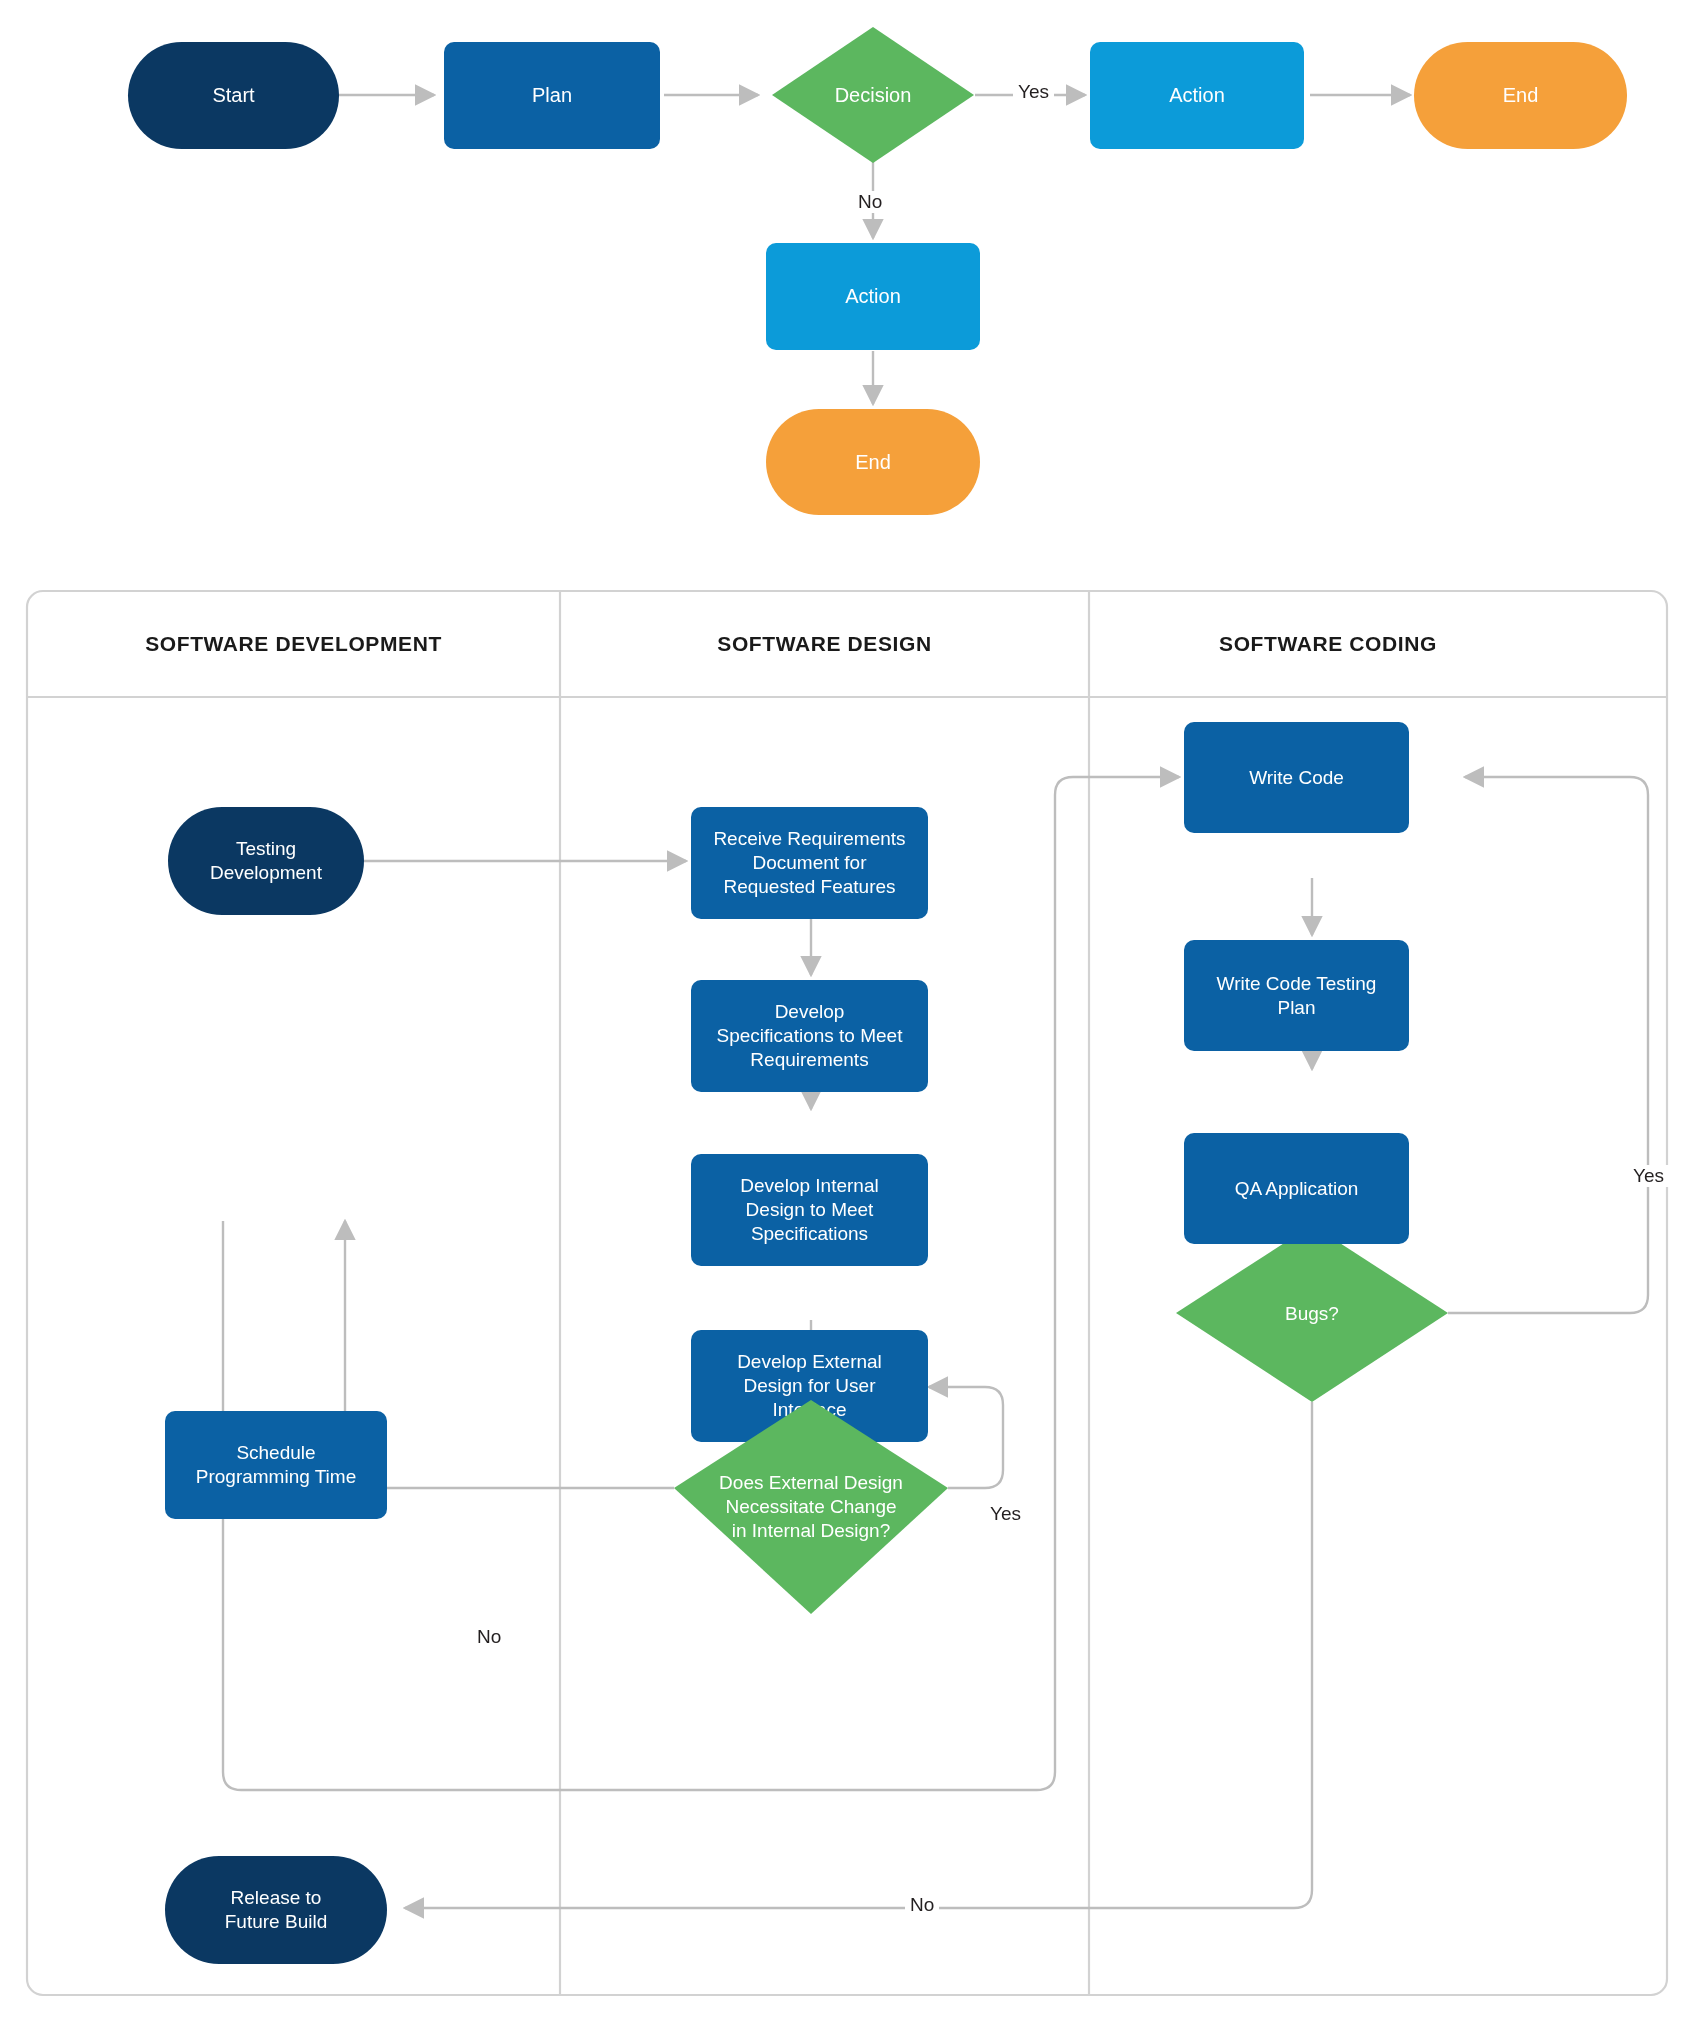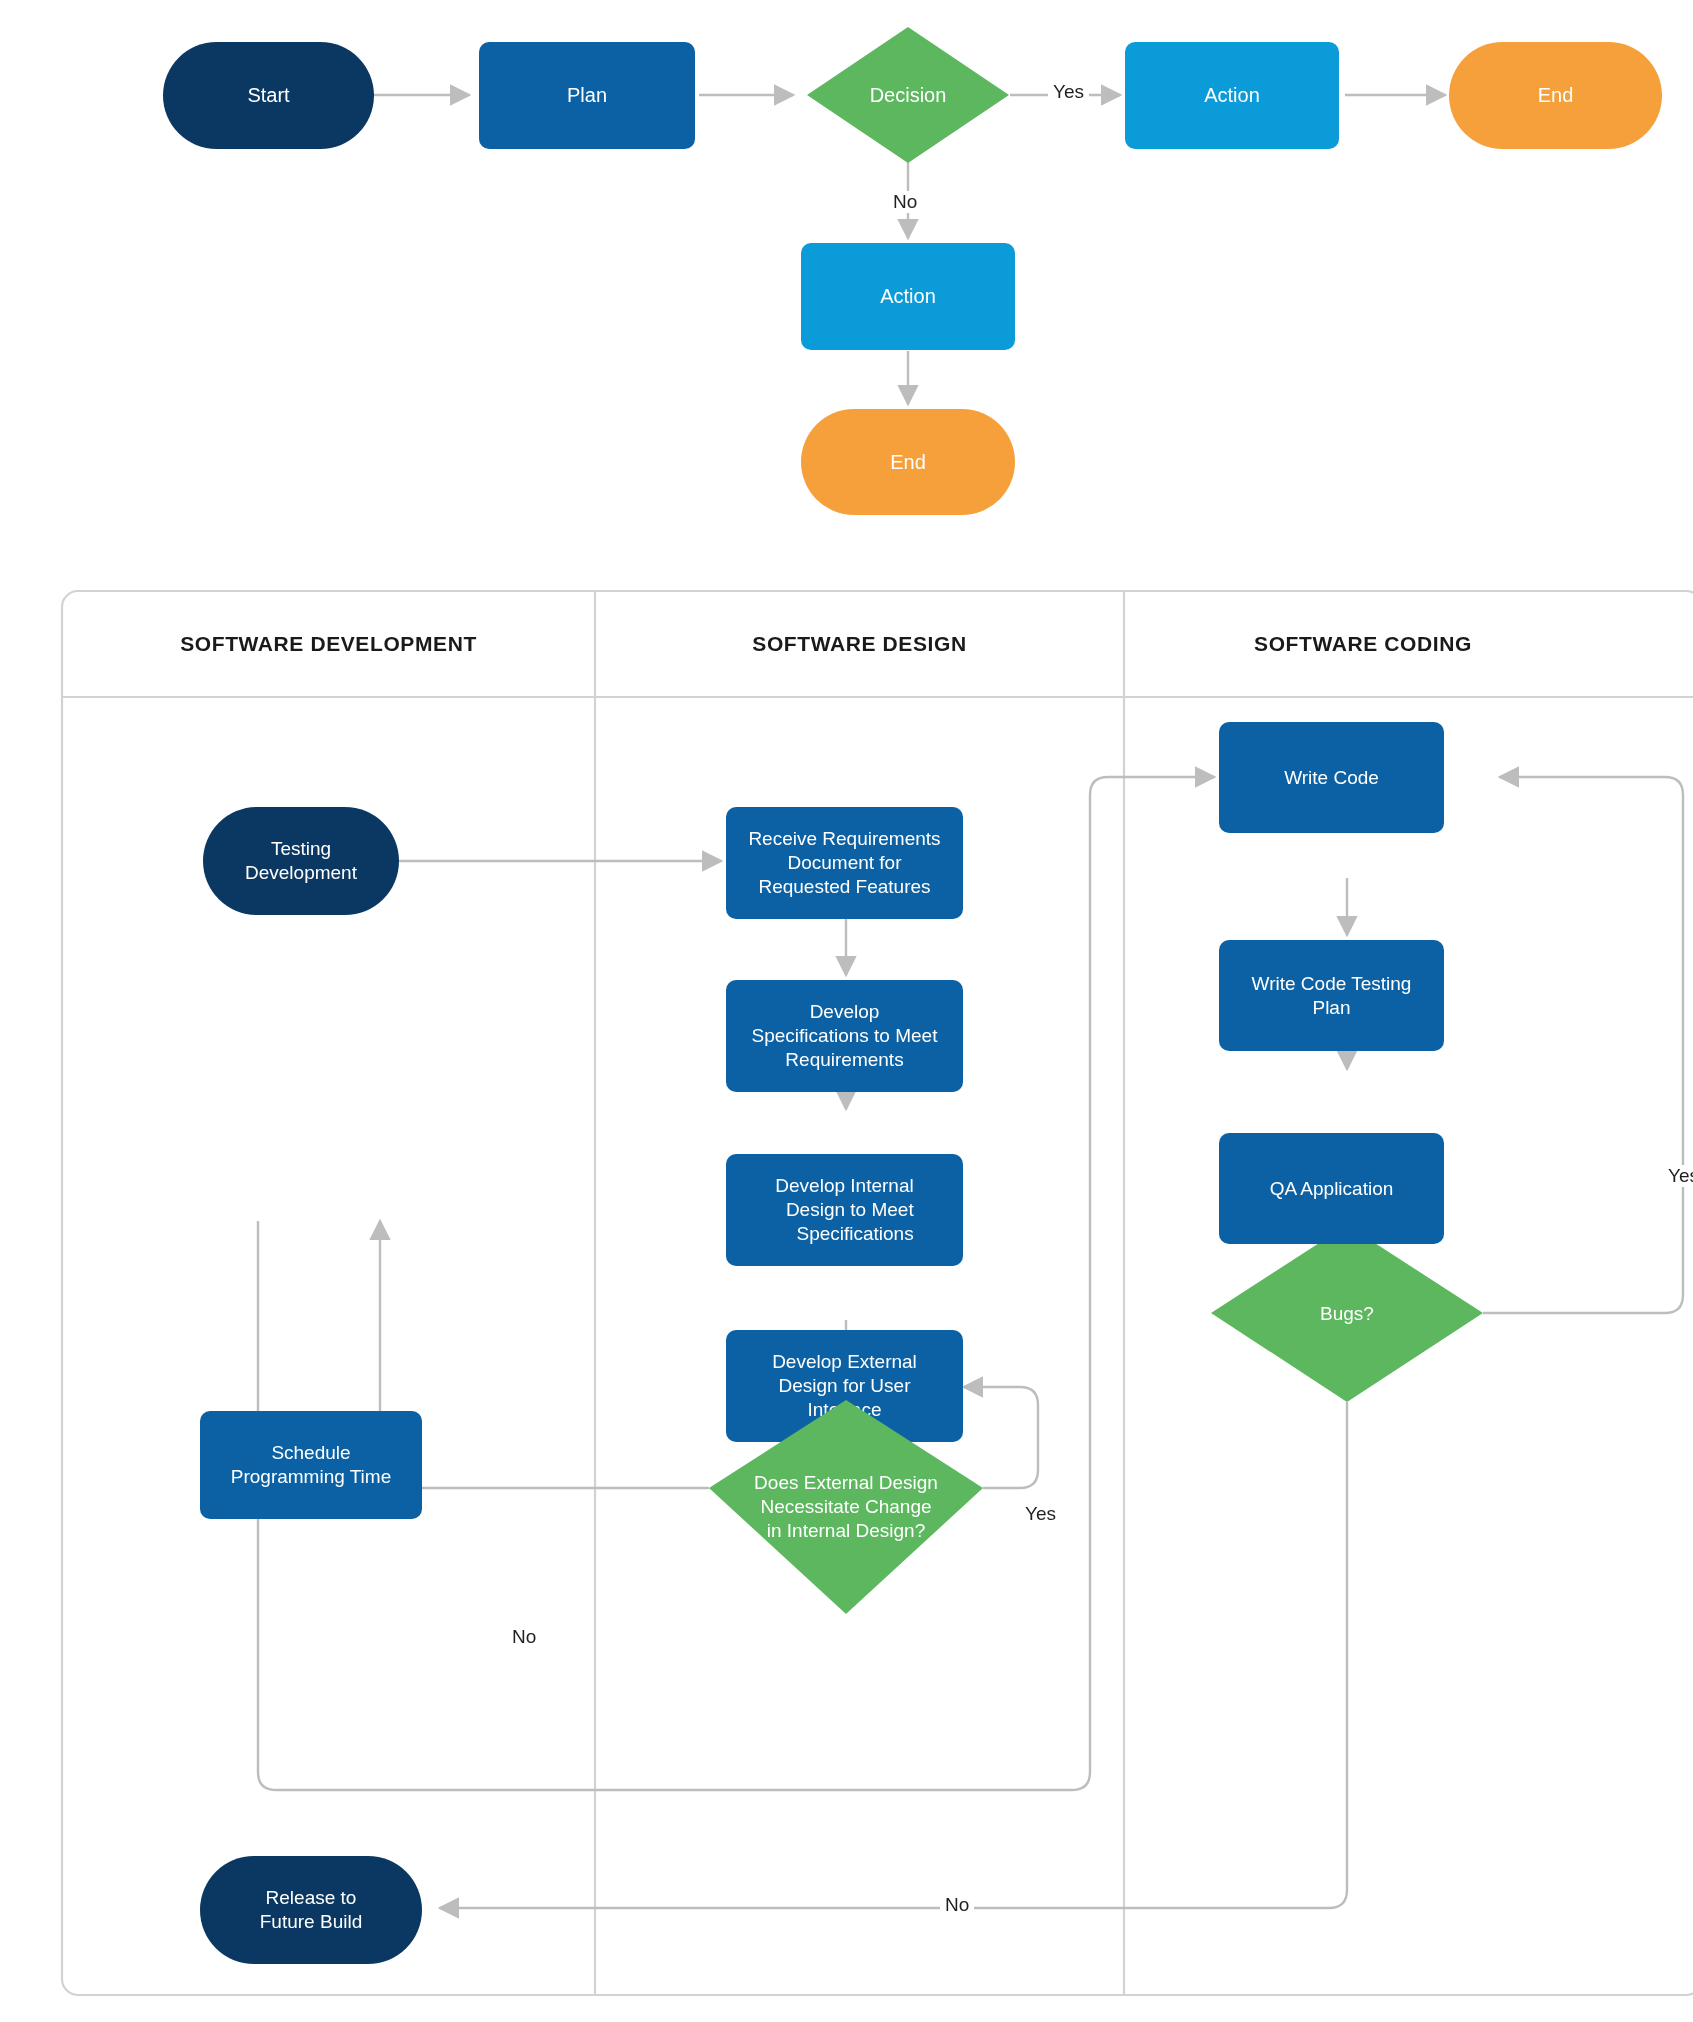--- a/index.html
+++ b/index.html
@@ -1,19 +1,19 @@
 <!DOCTYPE html>
 <html><head>
 <meta charset="utf-8">
 <style>
   html,body{margin:0;padding:0;background:#ffffff;}
   body{width:1693px;height:2022px;position:relative;
        font-family:"Liberation Sans","DejaVu Sans",sans-serif;
        -webkit-font-smoothing:antialiased;}
-  .canvas{position:absolute;inset:0;margin-left:35px;}
+  .canvas{position:absolute;inset:0;}
   svg.layer{position:absolute;left:0;top:0;width:1693px;height:2022px;overflow:visible;}
   .node{position:absolute;display:flex;align-items:center;justify-content:center;
         text-align:center;color:#ffffff;box-sizing:border-box;line-height:1.25;}
   .n-rect{border-radius:10px;}
   .n-term{border-radius:999px;}
   .diamond-label{position:absolute;display:flex;align-items:center;justify-content:center;
         text-align:center;color:#fff;line-height:1.25;pointer-events:none;}
   .edge-label{position:absolute;color:#231f20;font-size:19px;
         background:#ffffff;padding:0 5px;white-space:nowrap;}
   .lane-title{position:absolute;display:flex;align-items:center;justify-content:center;
@@ -135,21 +135,21 @@
 Document for
 Requested Features</span>
   </div>
 
   <div class="node n-rect" style="left:691px;top:980px;width:237px;height:112px;background:#0B61A4;font-size:19px;white-space:pre-line;">
     <span>Develop
 Specifications to Meet
 Requirements</span>
   </div>
 
-  <div class="node n-rect" style="left:691px;top:1154px;width:237px;height:112px;background:#0B61A4;font-size:19px;white-space:pre-line;text-align:right;">
+  <div class="node n-rect" style="left:691px;top:1154px;width:237px;height:112px;background:#0B61A4;font-size:19px;white-space:pre-line;">
     <span>Develop Internal
 Design to Meet
 Specifications</span>
   </div>
 
   <div class="node n-rect" style="left:691px;top:1330px;width:237px;height:112px;background:#0B61A4;font-size:19px;white-space:pre-line;">
     <span>Develop External
 Design for User
 Interface</span>
   </div>

